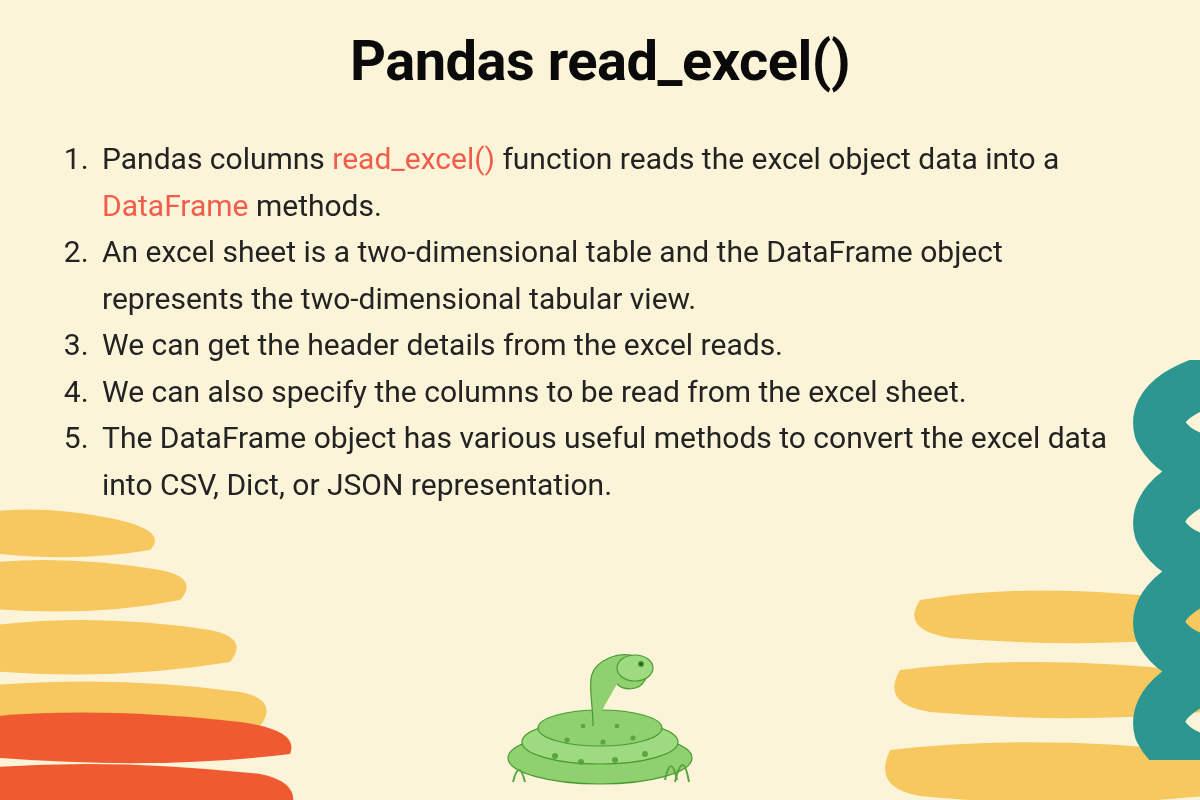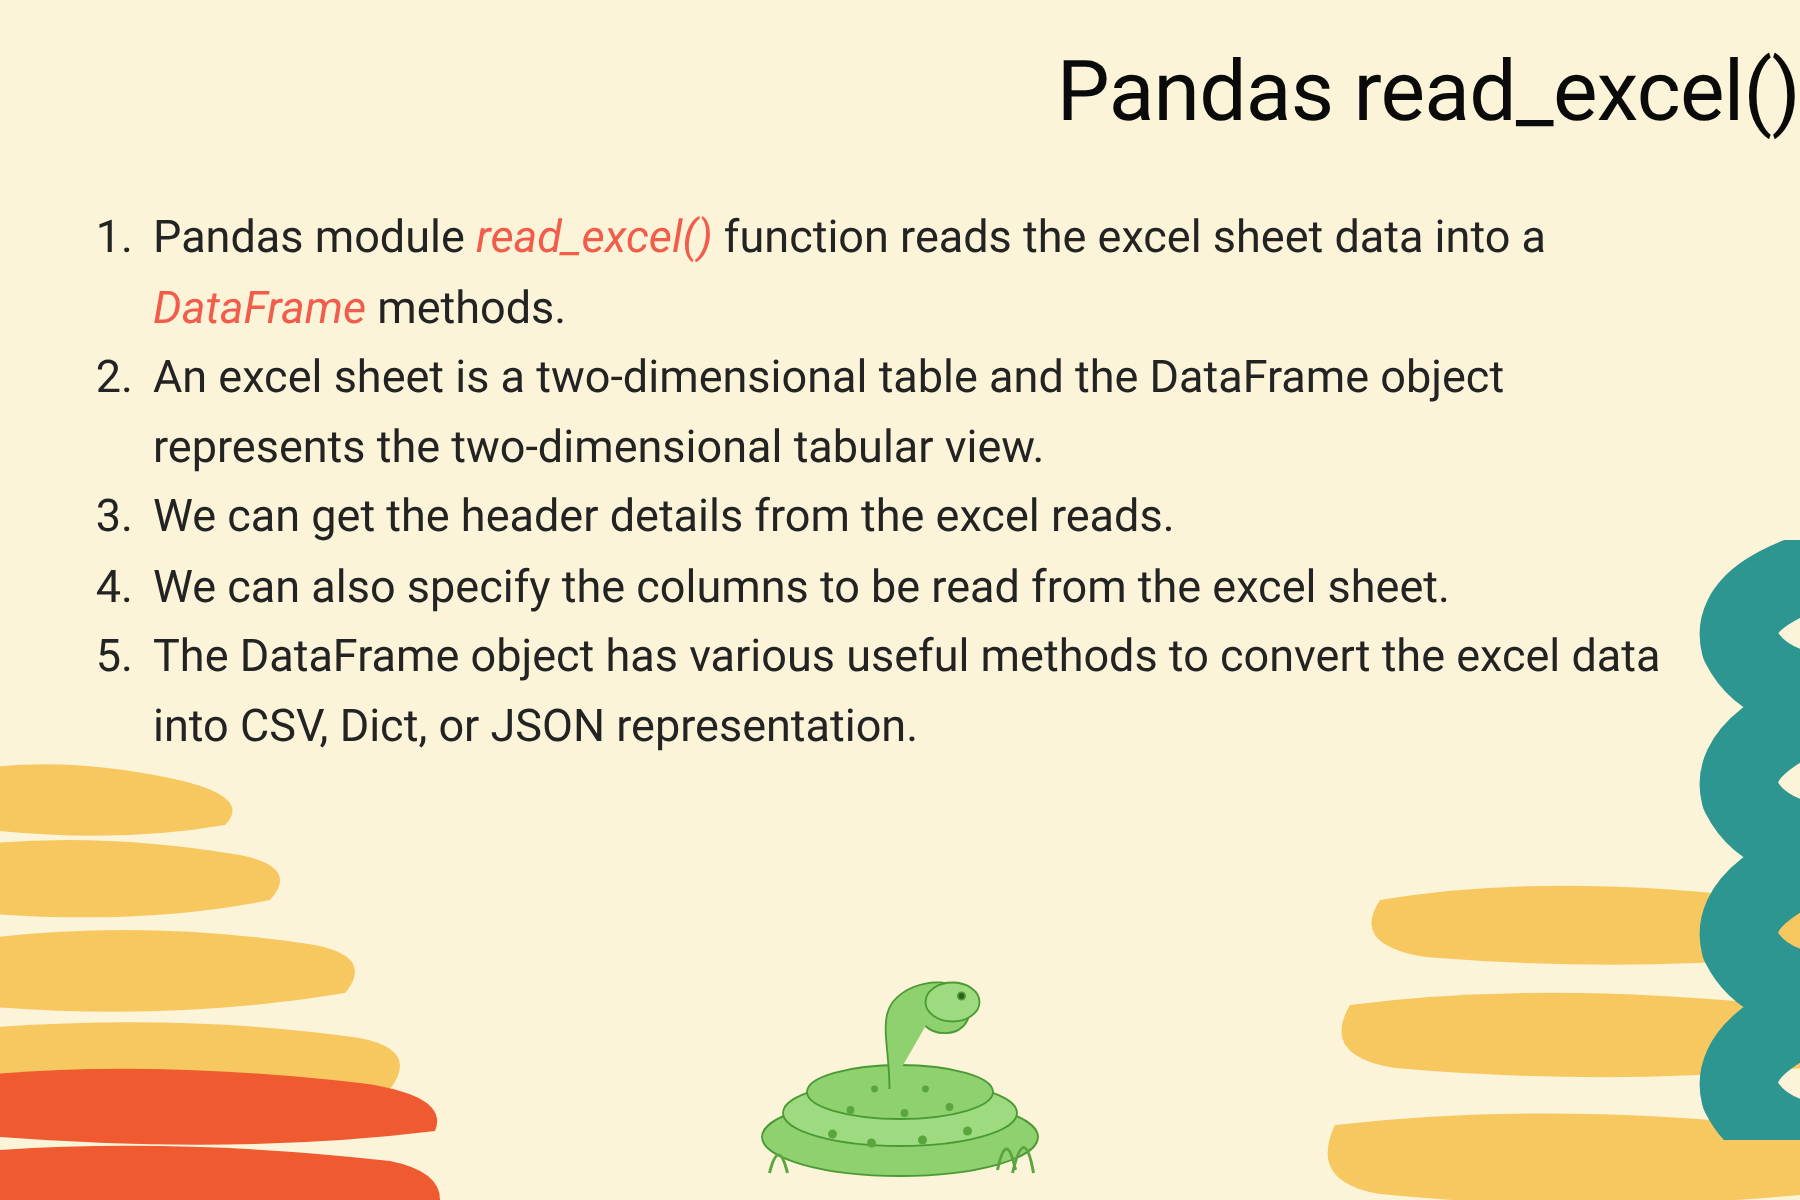--- a/index.html
+++ b/index.html
@@ -6,38 +6,37 @@
   body {
     width: 1200px;
     height: 800px;
     background: #fcf4d9;
     font-family: -apple-system, BlinkMacSystemFont, "Segoe UI", Roboto, Helvetica, Arial, sans-serif;
     position: relative;
     overflow: hidden;
   }
   .title {
     font-size: 56px;
-    font-weight: 400;
+    font-weight: 700;
     color: #0a0a0a;
-    text-align: right;
+    text-align: center;
     padding-top: 28px;
     letter-spacing: -0.5px;
   }
   .list {
     margin: 42px 60px 0 60px;
     font-size: 30px;
     line-height: 1.55;
     color: #232323;
     list-style-position: outside;
     padding-left: 36px;
   }
   .list li { padding-left: 6px; }
   .hl {
     color: #f25c4a;
-    font-style: italic;
   }
   
   .deco {
     position: absolute;
     z-index: 0;
   }
   .deco-yellow-left {
     left: -60px;
     bottom: 40px;
     width: 380px;
@@ -70,21 +69,21 @@
     height: 160px;
   }
 </style>
 </head>
 <body>
 
 <h1 class="title">Pandas read_excel()</h1>
 
 <ol class="list">
   <li>
-    <span>Pandas module </span><span class="hl">read_excel()</span><span> function reads the excel sheet data into a </span><span class="hl">DataFrame</span><span> methods.</span>
+    <span>Pandas columns </span><span class="hl">read_excel()</span><span> function reads the excel object data into a </span><span class="hl">DataFrame</span><span> methods.</span>
   </li>
   <li><span>An excel sheet is a two-dimensional table and the DataFrame object represents the two-dimensional tabular view.</span></li>
   <li><span>We can get the header details from the excel reads.</span></li>
   <li><span>We can also specify the columns to be read from the excel sheet.</span></li>
   <li><span>The DataFrame object has various useful methods to convert the excel data into CSV, Dict, or JSON representation.</span></li>
 </ol>
 
 <svg class="deco deco-yellow-left" viewBox="0 0 380 260">
   <g fill="#f6c85f">
     <path d="M10 20 Q80 0 170 18 Q230 30 210 50 Q140 62 60 54 Q0 46 10 20 Z"></path>

